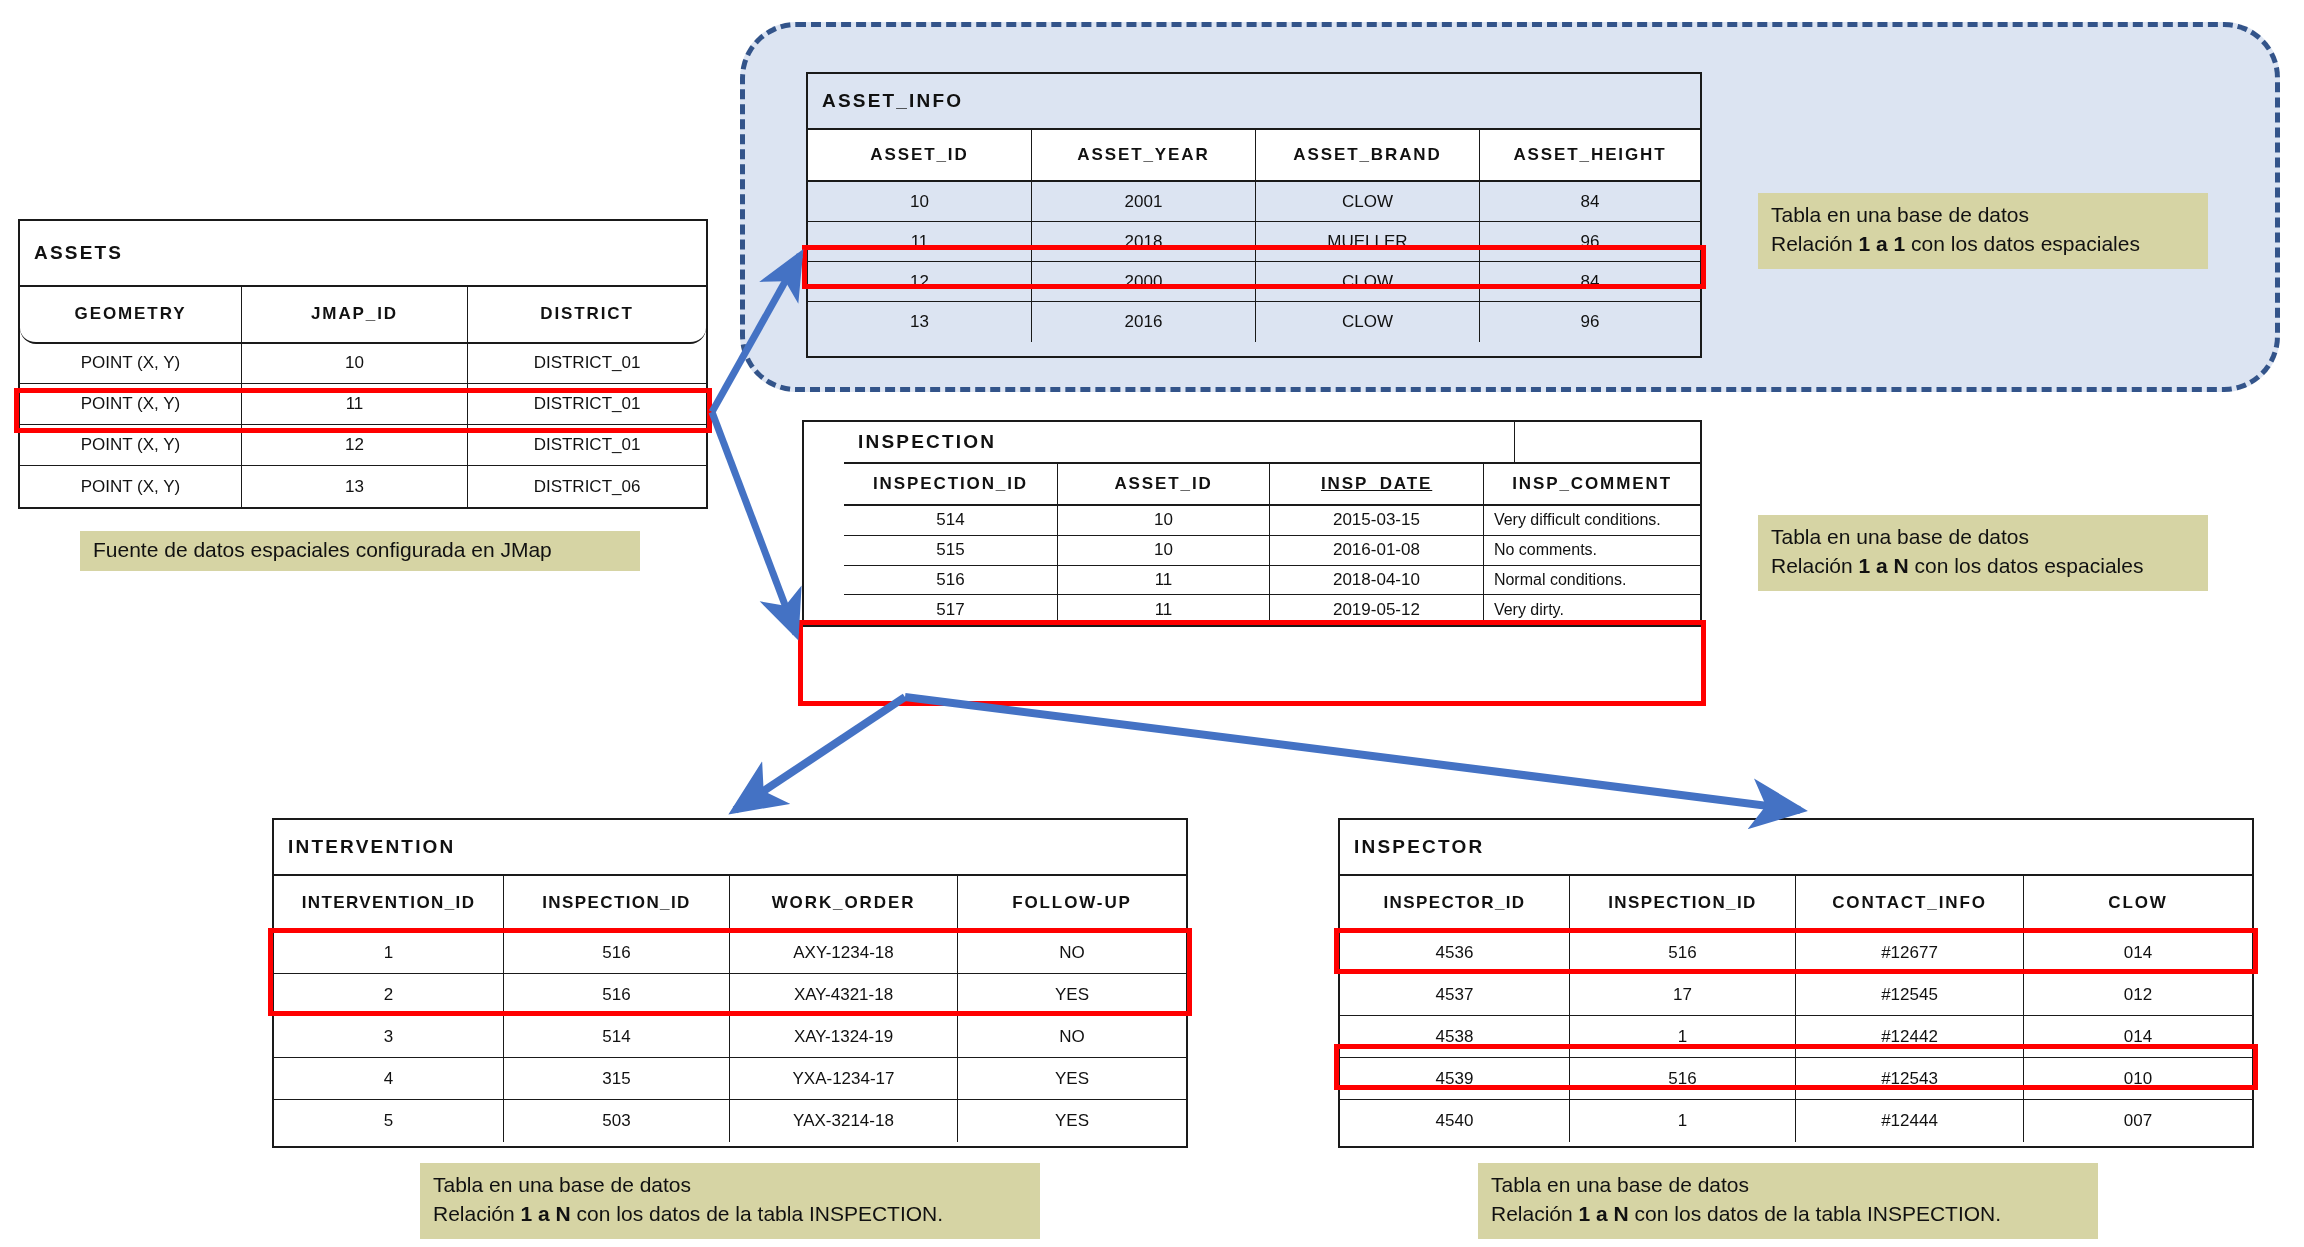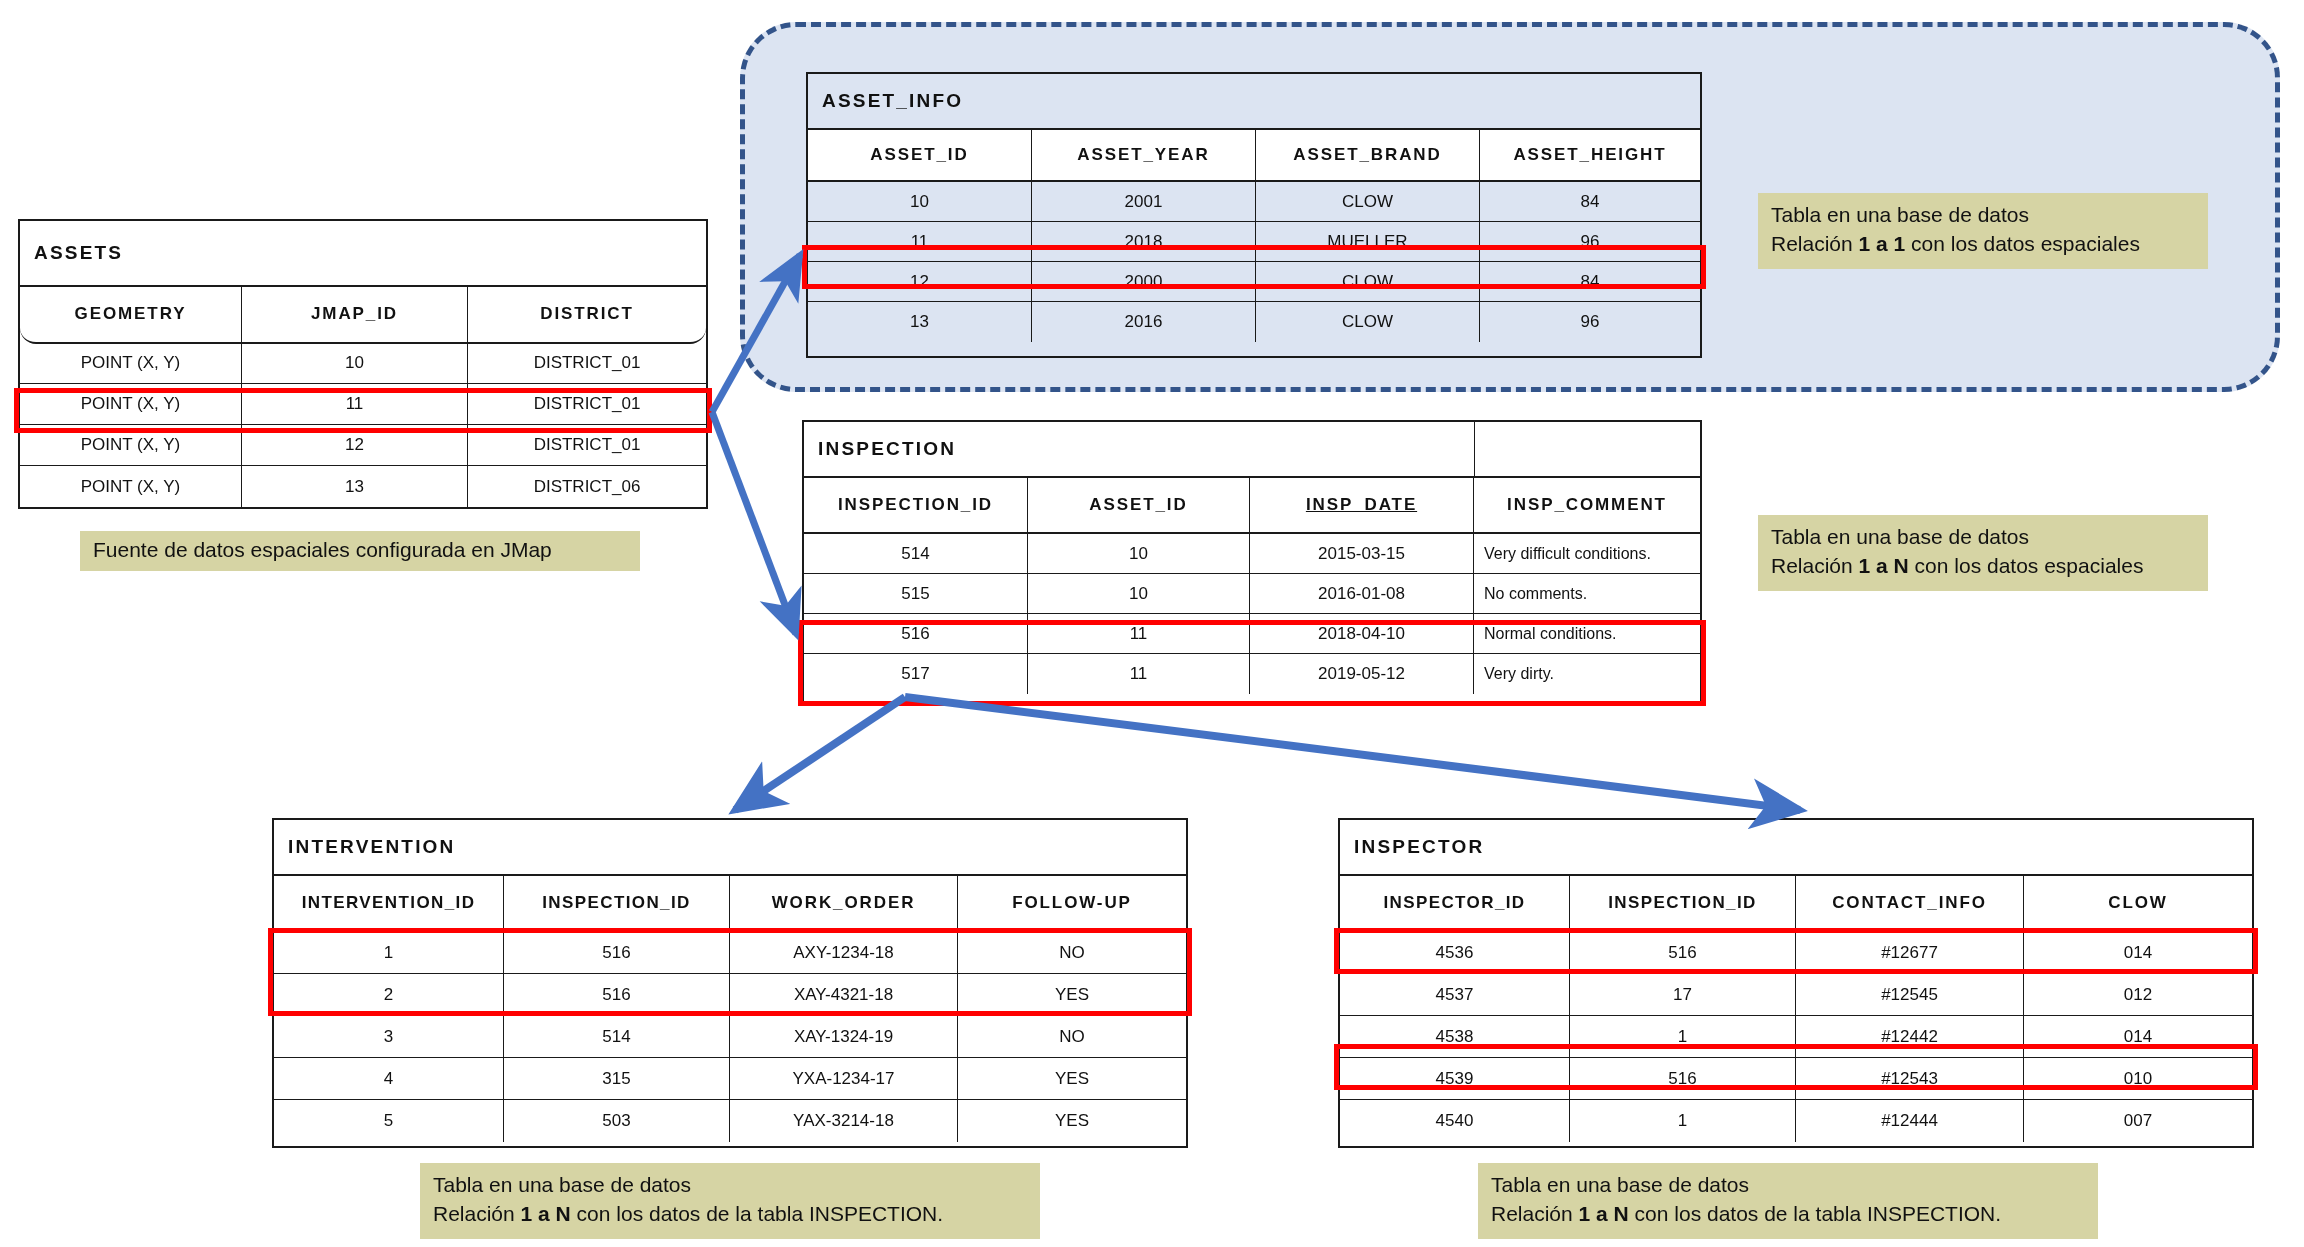--- a/index.html
+++ b/index.html
@@ -171,21 +171,21 @@
     </div>
     <div class="t-row datarow" style="height:40px;">
       <div class="t-cell" style="width:224px;">13</div>
       <div class="t-cell" style="width:224px;">2016</div>
       <div class="t-cell" style="width:224px;">CLOW</div>
       <div class="t-cell" style="width:220px;">96</div>
     </div>
   </div>
   <div class="hl" style="left:802px;top:245px;width:904px;height:44px;"></div>
 
-  <div class="db-table" style="left:802px;top:420px;width:900px;height:285px;">
+  <div class="db-table" style="left:802px;top:420px;width:900px;height:207px;padding-left:40px;">
     <div class="t-titlerow" style="height:56px;">
       <div class="t-title" style="flex:0 0 670px;">INSPECTION</div>
       <div class="t-title-pad" style="flex:1 1 auto;"></div>
     </div>
     <div class="t-row headerrow" style="height:56px;">
       <div class="t-cell" style="width:224px;">INSPECTION_ID</div>
       <div class="t-cell" style="width:222px;">ASSET_ID</div>
       <div class="t-cell" style="width:224px;text-decoration:underline;">INSP_DATE</div>
       <div class="t-cell" style="width:226px;">INSP_COMMENT</div>
     </div>

